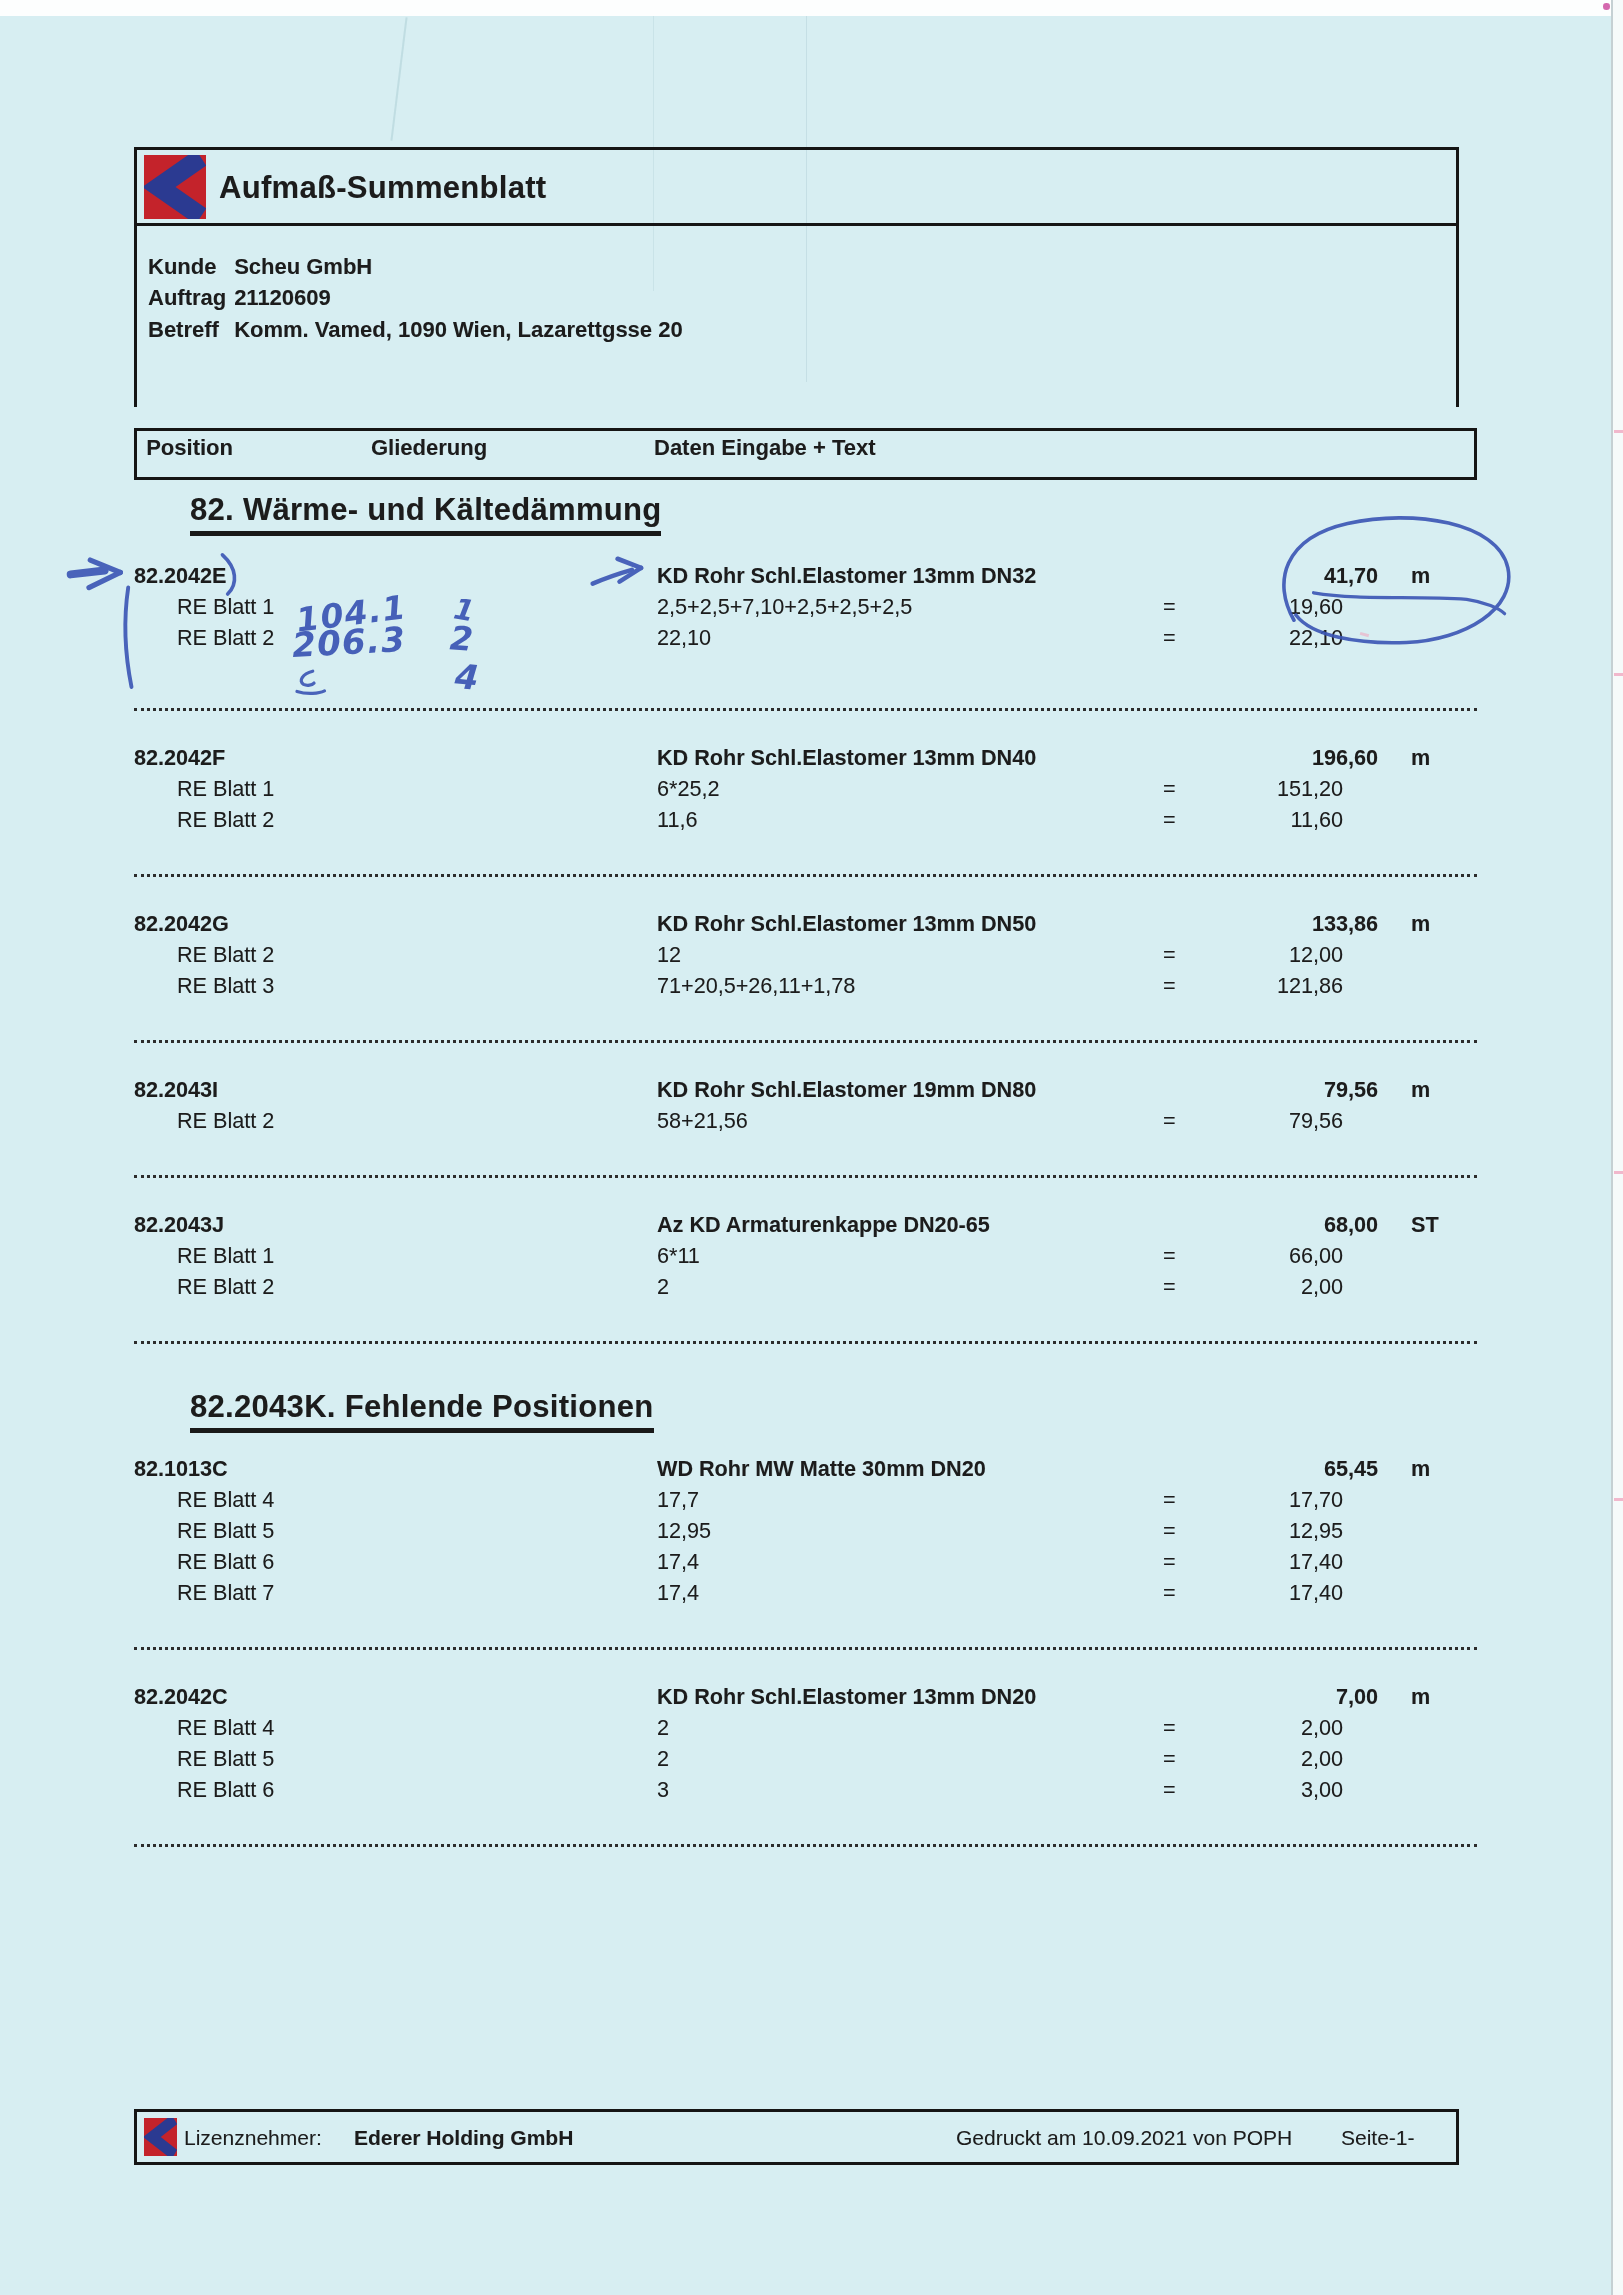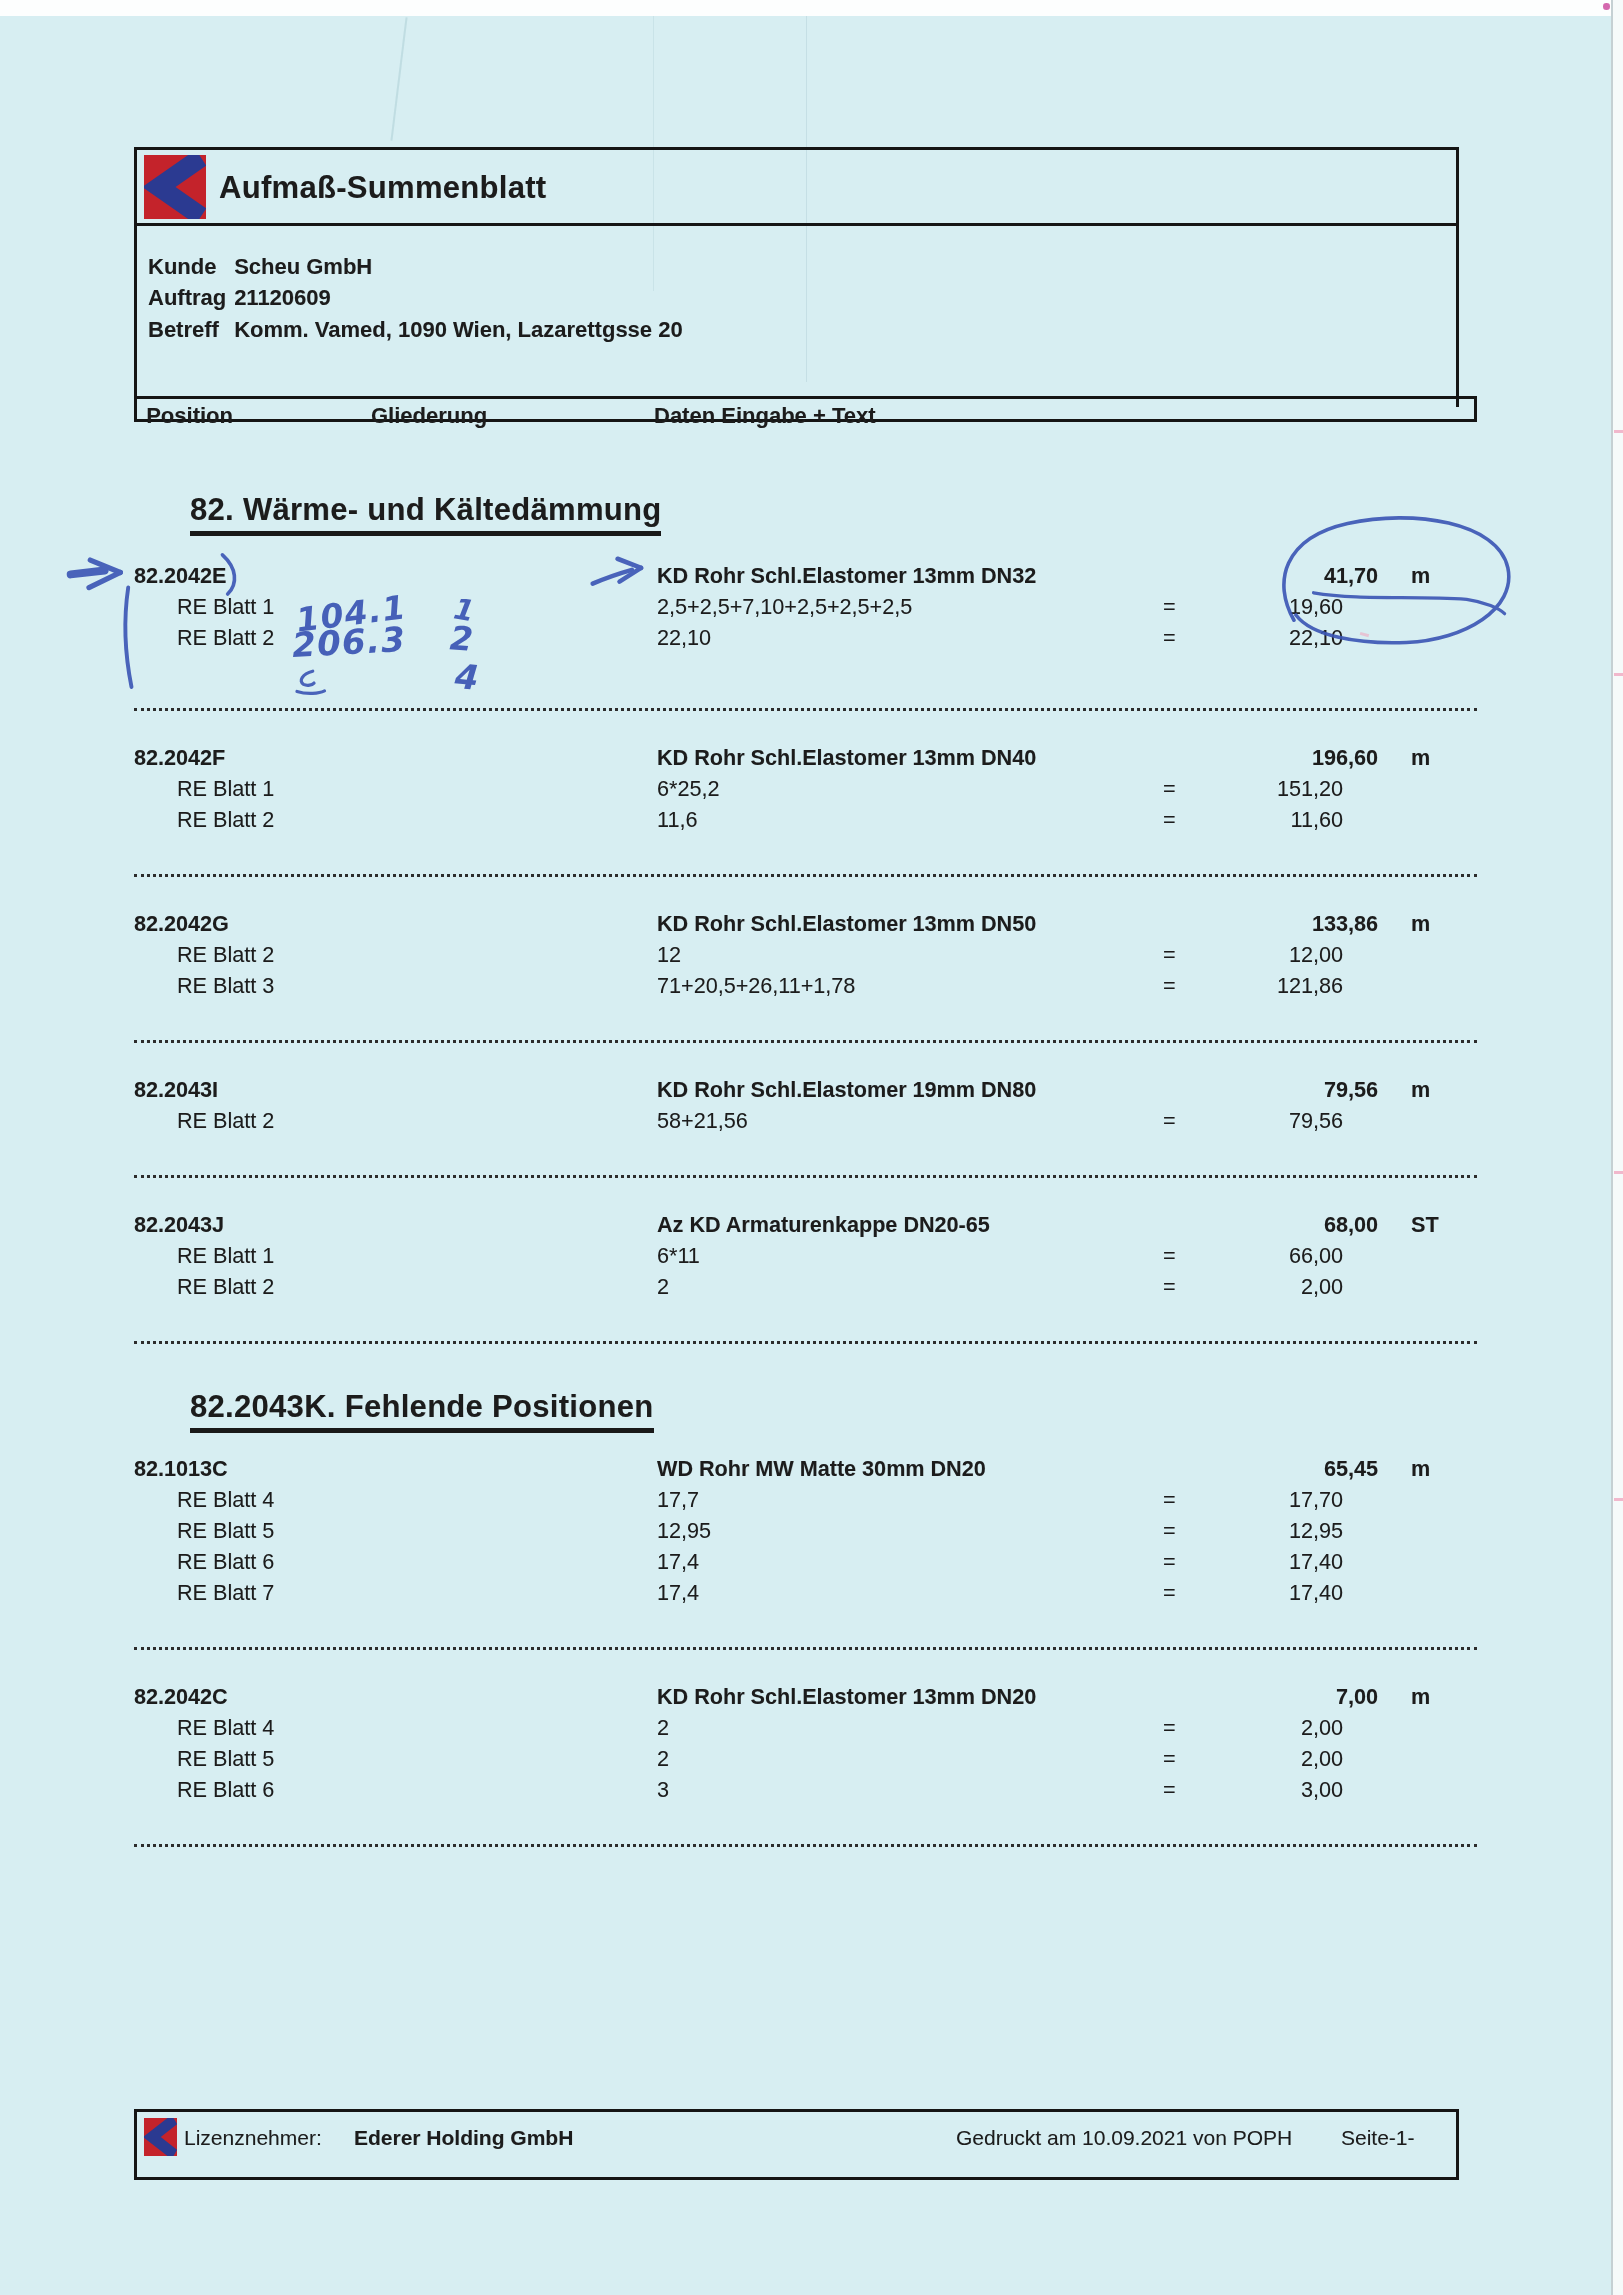--- a/index.html
+++ b/index.html
@@ -21,21 +21,21 @@
   .crease{position:absolute;background:rgba(150,188,198,.35);}
   
   .title-box{position:absolute;left:134px;top:147px;width:1325px;height:79px;border:3.3px solid #151515;box-sizing:border-box;padding-left:44px;}
   .logo{position:absolute;overflow:hidden;}
   .logo-header{left:6.5px;top:5.2px;width:62px;height:64px;}
   .doc-title{position:absolute;left:82px;top:19.6px;font-size:31px;font-weight:bold;letter-spacing:0.3px;}
   .info-box{position:absolute;left:134px;top:225px;width:1325px;height:182px;border-left:3.3px solid #151515;border-right:3.3px solid #151515;box-sizing:border-box;}
   .meta-row{position:absolute;left:11px;font-size:22px;font-weight:bold;}
   .meta-label{display:inline-block;width:80px;}
   .meta-row.m0{top:29px;}  .meta-row.m1{top:60px;}  .meta-row.m2{top:92px;}
-  .colhead-box{position:absolute;left:134px;top:396px;width:1343px;height:26px;border:3.3px solid #151515;box-sizing:border-box;}
+  .colhead-box{position:absolute;left:134px;top:428px;width:1343px;height:52px;border:3.3px solid #151515;box-sizing:border-box;}
   .colhead-box span{position:absolute;top:3.9px;font-size:22px;font-weight:bold;}
   .col-pos{left:9.2px;}  .col-glied{left:234px;}  .col-daten{left:517px;}
   
   .body-flow{position:absolute;left:134px;top:442px;width:1343px;font-size:21.6px;}
   .section-heading{
     display:table;margin:51px 0 24px 56px;
     font-size:31px;font-weight:bold;line-height:34px;
     padding-bottom:4px;border-bottom:5.2px solid #191919;
     letter-spacing:0.3px;
   }
@@ -47,21 +47,21 @@
   .pos-code{position:absolute;left:0;font-weight:bold;}
   .pos-desc{position:absolute;left:523px;font-weight:bold;}
   .pos-total{position:absolute;left:1080px;width:164px;text-align:right;font-weight:bold;}
   .pos-unit{position:absolute;left:1277px;font-weight:bold;}
   .pos-row{position:relative;height:31px;line-height:31px;}
   .row-sheet{position:absolute;left:43px;}
   .row-formula{position:absolute;left:523px;}
   .row-eq{position:absolute;left:1029px;}
   .row-value{position:absolute;left:1047px;width:162px;text-align:right;}
   
-  .footer-box{position:absolute;left:134px;top:2109px;width:1325px;height:71px;border:3.3px solid #151515;box-sizing:border-box;font-size:21px;}
+  .footer-box{position:absolute;left:134px;top:2109px;width:1325px;height:56px;border:3.3px solid #151515;box-sizing:border-box;font-size:21px;}
   .logo-footer{left:7.2px;top:5.9px;width:33px;height:38px;}
   .ft-label{position:absolute;left:47px;top:14.4px;}
   .ft-value{position:absolute;left:217px;top:14.4px;font-weight:bold;}
   .ft-printed{position:absolute;left:819px;top:14.4px;}
   .ft-page{position:absolute;left:1204px;top:14.4px;}
   
   .hw{position:absolute;color:#3a55b4;font-family:"DejaVu Sans", sans-serif;font-style:italic;font-weight:bold;text-shadow:none;opacity:.92;letter-spacing:1.3px;}
   .hw-ref1{left:296px;top:594px;font-size:33px;transform:rotate(-7deg);}
   .hw-mark1{left:454px;top:593px;font-size:29px;transform:rotate(10deg);}
   .hw-ref2{left:292px;top:622px;font-size:34px;transform:rotate(-3deg);}

